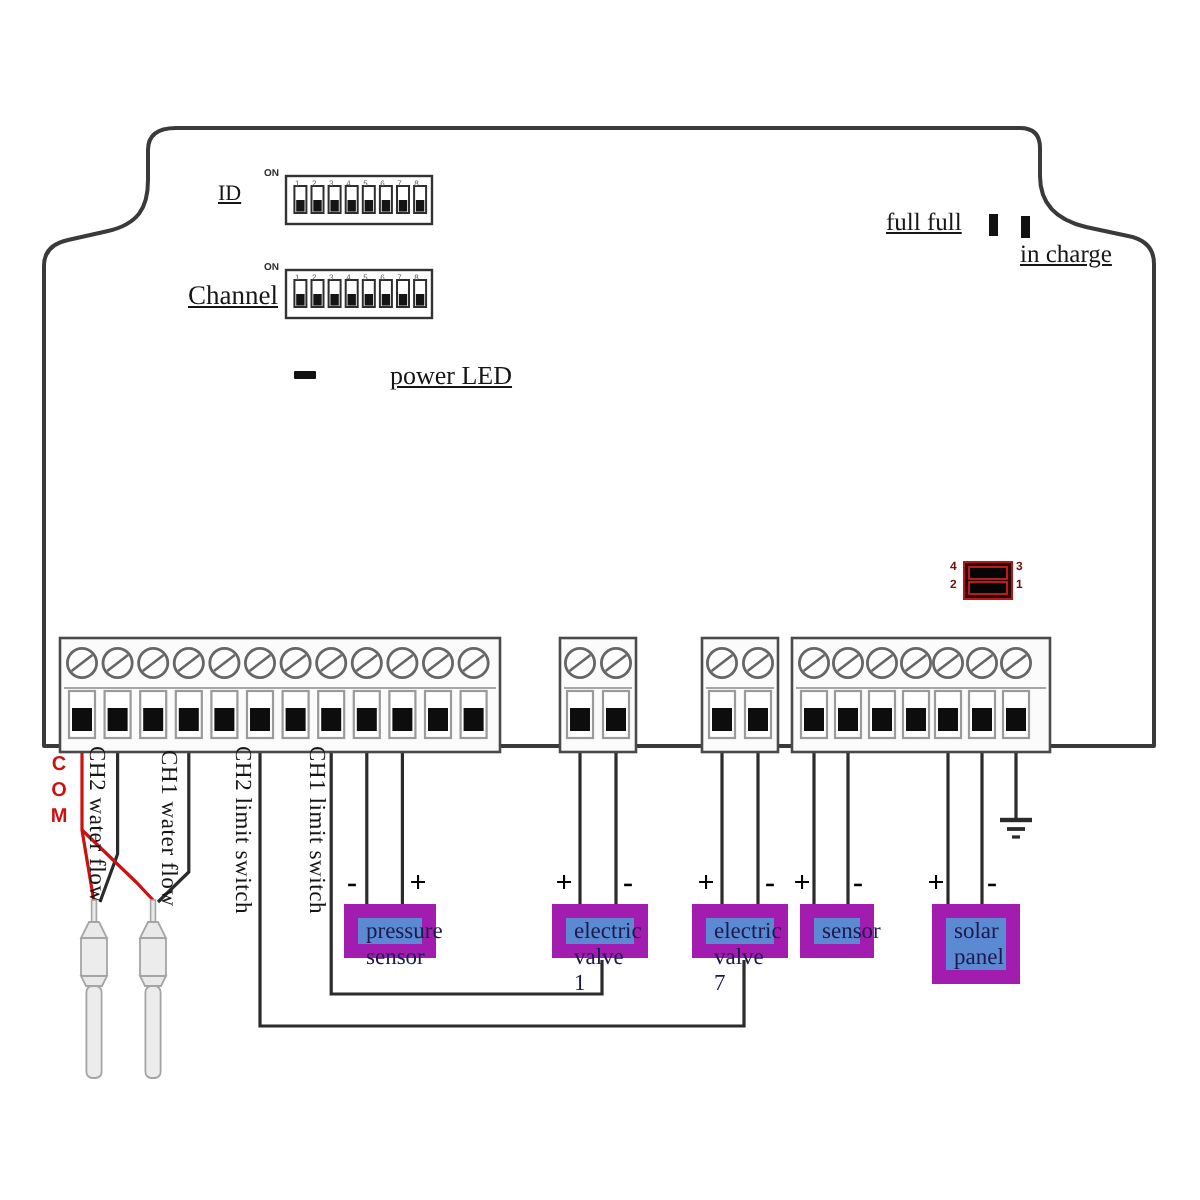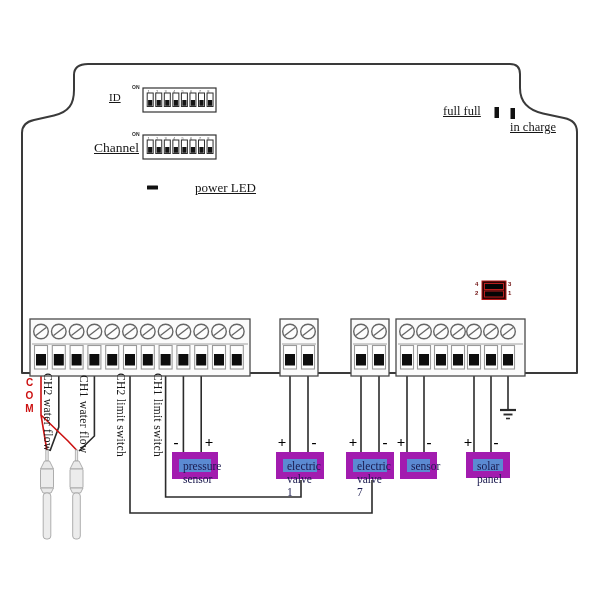--- a/index.html
+++ b/index.html
@@ -220,18 +220,18 @@
     <div>electric</div>
     <div>valve 1</div>
   </div>
   <div class="dev" style="left:346px;top:452px;width:48px;height:27px;">
     <div>electric</div>
     <div>valve 7</div>
   </div>
   <div class="dev" style="left:400px;top:452px;width:37px;height:27px;display:flex;align-items:center;">
     <div>sensor</div>
   </div>
-  <div class="dev" style="left:466px;top:452px;width:44px;height:26px;">
+  <div class="dev" style="left:466px;top:452px;width:44px;height:40px;">
     <div>solar</div>
     <div>panel</div>
   </div>
 
 </div>
 
 </body></html>

